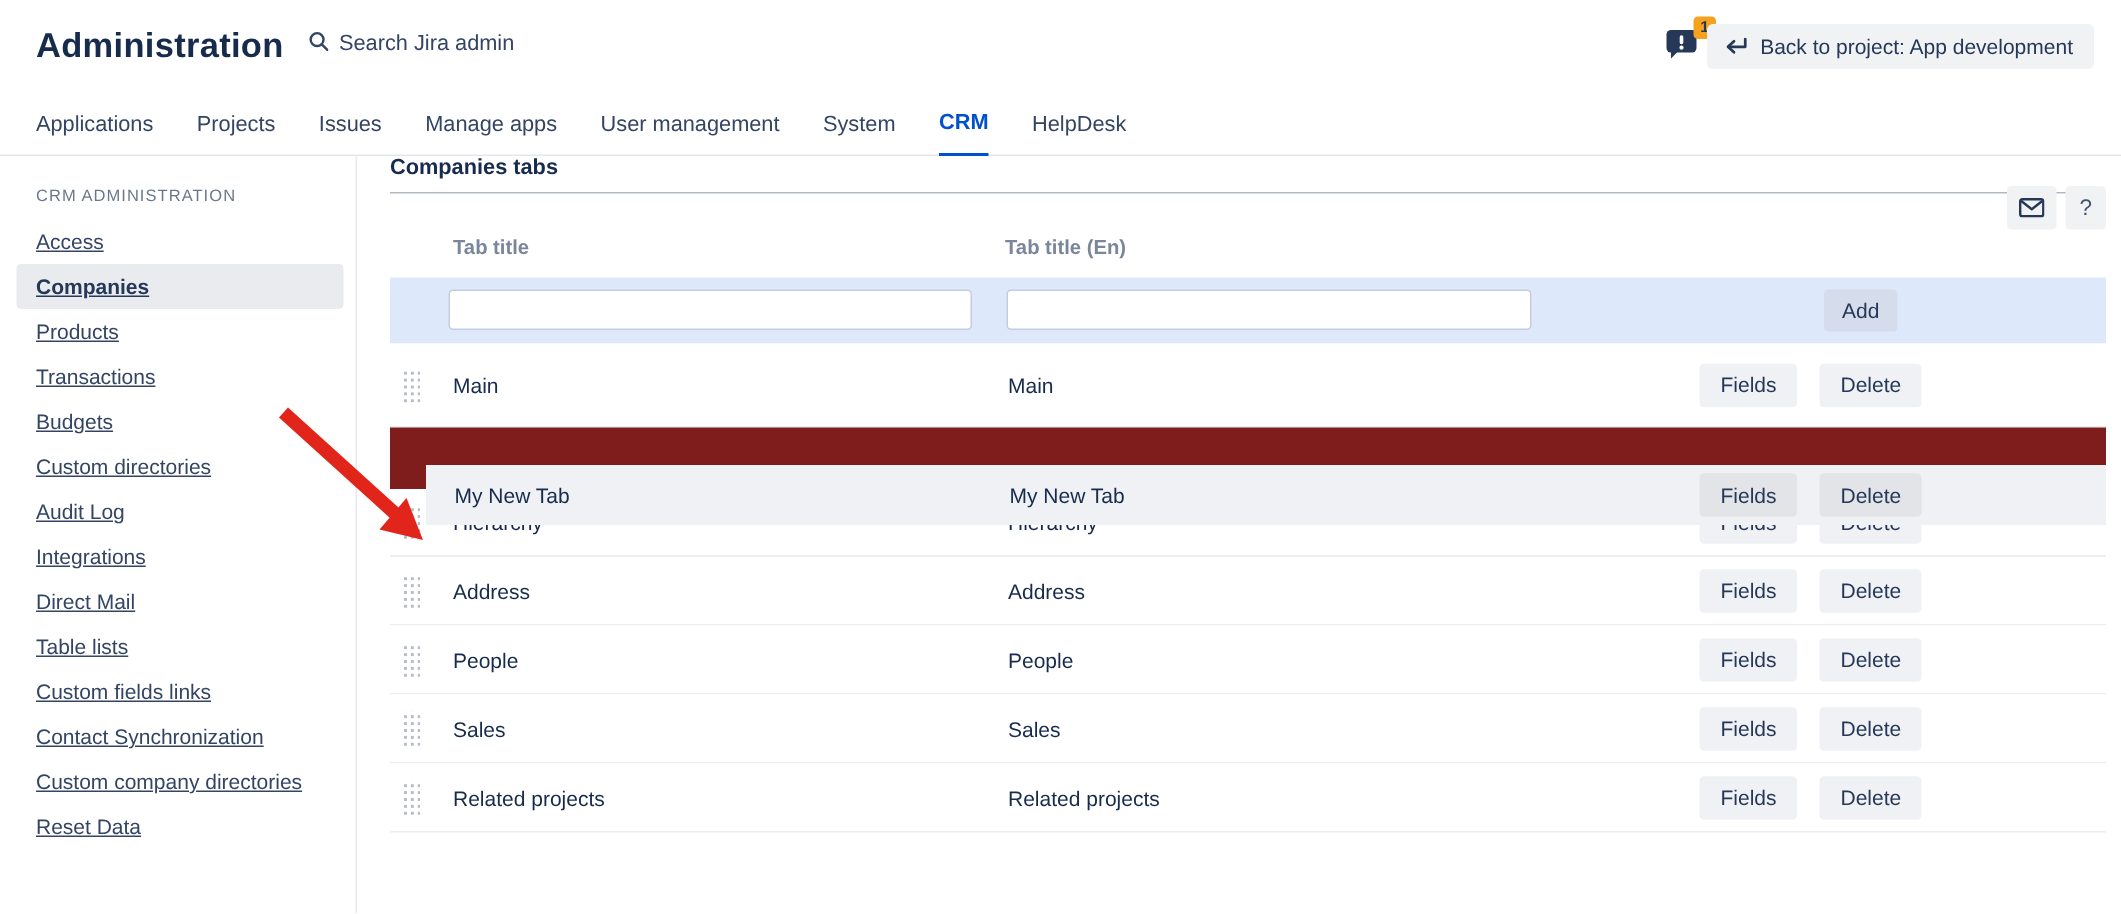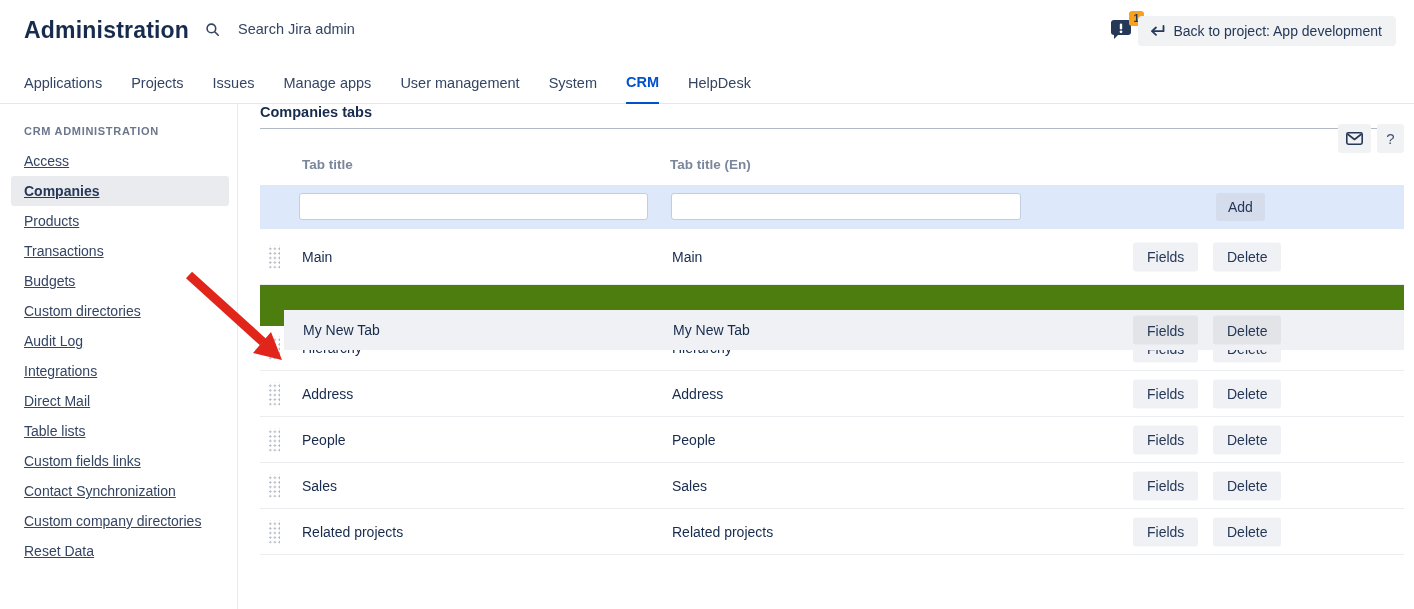--- a/index.html
+++ b/index.html
@@ -3,36 +3,36 @@
 <meta charset="utf-8">
 <style>
   * { margin:0; padding:0; box-sizing:border-box; }
   html,body { background:#fff; }
   body { font-family:"Liberation Sans", sans-serif; color:#172b4d; }
   #page { position:relative; width:1414px; height:609px; background:#fff; overflow:hidden; }
 
   
   #top-header { position:absolute; left:0; top:0; width:100%; height:62px; background:#fff; }
   #app-title { position:absolute; left:24px; top:17px; font-size:23px; font-weight:700; color:#172b4d; letter-spacing:.2px; }
-  #search-wrap { position:absolute; left:206px; top:21px; display:flex; align-items:center; gap:19px; }
+  #search-wrap { position:absolute; left:206px; top:21px; display:flex; align-items:flex-start; gap:7px; }
   #search-wrap svg { flex:0 0 auto; }
   #search-input { border:none; outline:none; font-size:14.5px; color:#344563; width:210px; background:transparent; font-family:"Liberation Sans",sans-serif;}
   #search-input::placeholder { color:#344563; opacity:1; }
   #notif { position:absolute; right:279px; top:17px; width:26px; height:26px; }
   #notif-badge { position:absolute; right:-9px; top:-6px; min-width:15px; height:15px; background:#f7a21f; border-radius:3px; font-size:10.5px; font-weight:700; color:#253858; text-align:center; line-height:15px; padding:0 2px; }
   #back-btn { position:absolute; right:18px; top:16px; height:30px; background:#f1f2f4; border:none; border-radius:4px; font-size:14px; color:#253858; padding:0 14px 0 12px; display:flex; align-items:center; gap:8px; cursor:pointer; font-family:"Liberation Sans",sans-serif;}
 
   
   #nav-tabs { position:absolute; left:0; top:62px; width:100%; height:42px; border-bottom:1px solid #e4e7ec; display:flex; align-items:center; padding-left:24px; gap:29px; background:#fff; }
   .tab { border:none; background:none; font-size:14.5px; color:#344563; cursor:pointer; height:42px; line-height:40px; padding:0; font-family:"Liberation Sans",sans-serif; }
   .tab.active { color:#0052cc; font-weight:700; border-bottom:2px solid #0052cc; }
 
   
   #sidebar { position:absolute; left:0; top:104px; width:238px; height:505px; border-right:1px solid #e8eaee; background:#fff; padding-top:21px; }
-  #side-section-title { font-size:11px; font-weight:700; color:#6b778c; letter-spacing:.7px; padding-left:24px; margin-bottom:9px; }
+  #side-section-title { font-size:11px; font-weight:400; color:#6b778c; letter-spacing:.7px; padding-left:24px; margin-bottom:9px; }
   #side-list { list-style:none; }
   .side-item { height:30px; line-height:30px; font-size:14px; color:#344563; padding-left:24px; cursor:pointer;text-decoration:underline; }
   .side-item.active { background:#e9ebef; border-radius:3px; margin:0 8px 0 11px; padding-left:13px; font-weight:600; color:#253858; }
 
   
   #main { position:absolute; left:238px; top:104px; width:1176px; height:505px; padding:0 10px 0 22px; }
   #main-toolbar { position:absolute; top:20px; right:10px; display:flex; gap:6px; }
   .tool-btn { height:29px; background:#f1f2f4; border:none; border-radius:3px; cursor:pointer; display:flex; align-items:center; justify-content:center; color:#42526e; font-size:14px; font-weight:700; font-family:"Liberation Sans",sans-serif;}
   #mail-btn { width:33px; }
   #help-btn { width:27px; font-weight:400; font-size:15px; }
@@ -54,21 +54,21 @@
   .handle { position:absolute; left:7px; top:50%; width:13px; height:23px; transform:translateY(-50%);
             background-image:radial-gradient(#b7bdc8 1.1px, transparent 1.2px); background-size:4.6px 4.6px; background-position:1px 1px; cursor:grab; }
   .cell { position:absolute; top:50%; transform:translateY(-50%); font-size:14px; color:#172b4d; }
   .cell.title { left:42px; }
   .cell.title-en { left:412px; }
   .btn { position:absolute; top:50%; transform:translateY(-50%); height:29px; border:none; border-radius:3px; background:#f0f1f4; color:#253858; font-size:14px; padding:0 14px; cursor:pointer; font-family:"Liberation Sans",sans-serif;}
   .btn.fields { left:873px; }
   .btn.delete { left:953px; }
 
   
-  #row-cluster { position:relative; height:86px; background:#4d7c0f; }
+  #row-cluster { position:relative; height:86px; background:#7f1d1d; }
   #covered-row { position:absolute; left:0; right:0; top:41px; height:45px; border-bottom:1px solid #ebedf1; background:#fff; }
   #drag-overlay { position:absolute; left:24px; right:0; top:25px; height:40px; background:#f0f1f4; z-index:5; }
   #drag-overlay .cell { color:#172b4d; }
   #drag-overlay .cell.title { left:19px; }
   #drag-overlay .cell.title-en { left:389px; }
   #drag-overlay .btn { background:#e2e4e8; }
   #drag-overlay .btn.fields { left:849px; }
   #drag-overlay .btn.delete { left:929px; }
 
   #annotation-arrow { position:absolute; left:0; top:0; width:100%; height:100%; pointer-events:none; z-index:50; }

